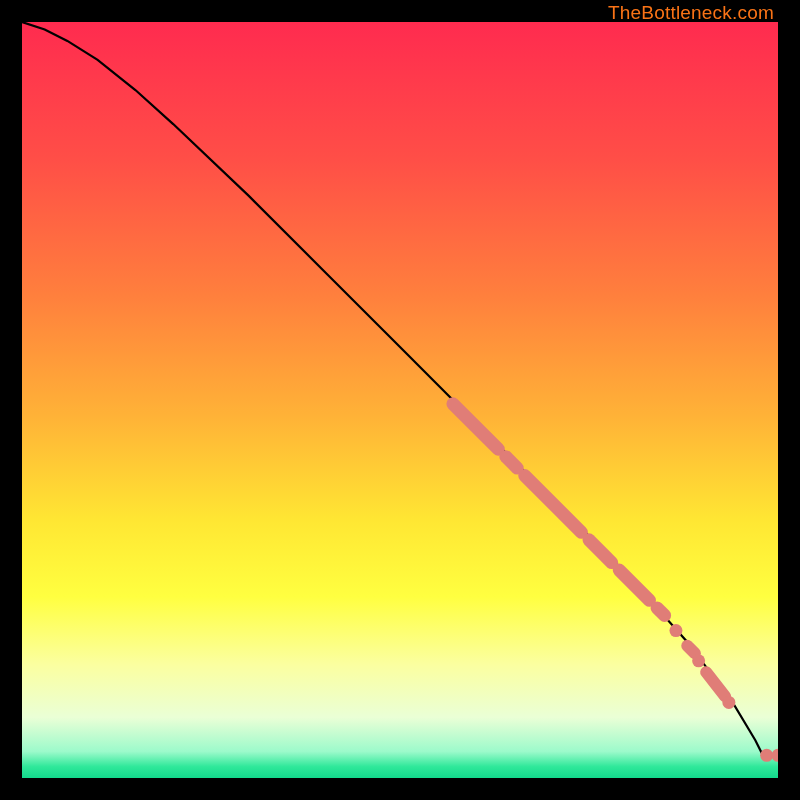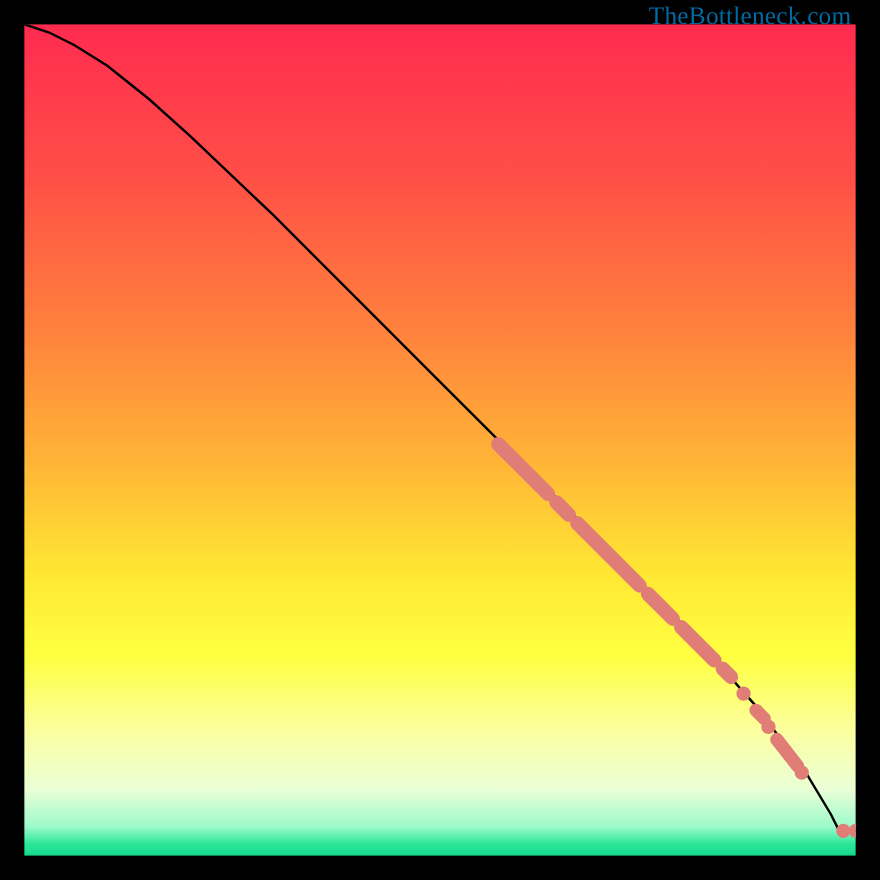--- a/index.html
+++ b/index.html
@@ -15,23 +15,23 @@
     left: 22px;
     top: 22px;
     width: 756px;
     height: 756px;
     background: #000;
   }
   .attribution {
     position: absolute;
     top: 2px;
     right: 26px;
-    font-family: Liberation Serif, serif;
-    font-size: 23px;
-    color: #0369a1;
+    font-family: Liberation Sans, sans-serif;
+    font-size: 19px;
+    color: #f97316;
     letter-spacing: 0.2px;
   }
   svg {
     display: block;
   }
 </style>
 </head>
 <body>
 
 <div class="attribution">TheBottleneck.com</div>

